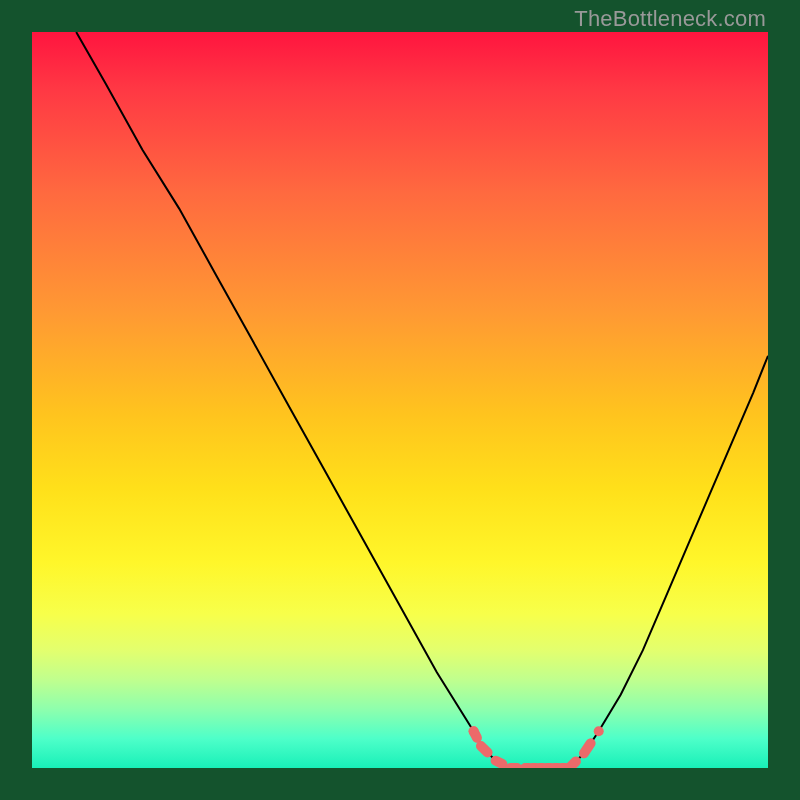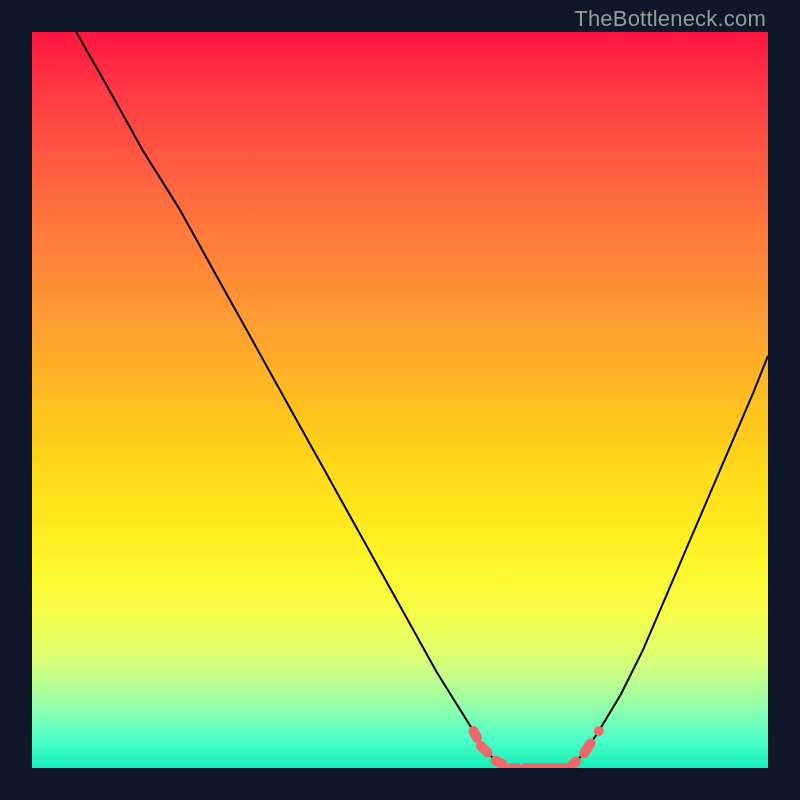--- a/index.html
+++ b/index.html
@@ -10,21 +10,21 @@
     background: #000;
     overflow: hidden;
     font-family: Arial, Helvetica, sans-serif;
   }
   .frame {
     position: absolute;
     top: 0;
     left: 0;
     width: 800px;
     height: 800px;
-    background: #0f172a;
+    background: #14532d;
   }
   .plot-area {
     position: absolute;
     top: 32px;
     left: 32px;
     width: 736px;
     height: 736px;
     background: linear-gradient(
       to bottom,
       #ff153f 0%,

